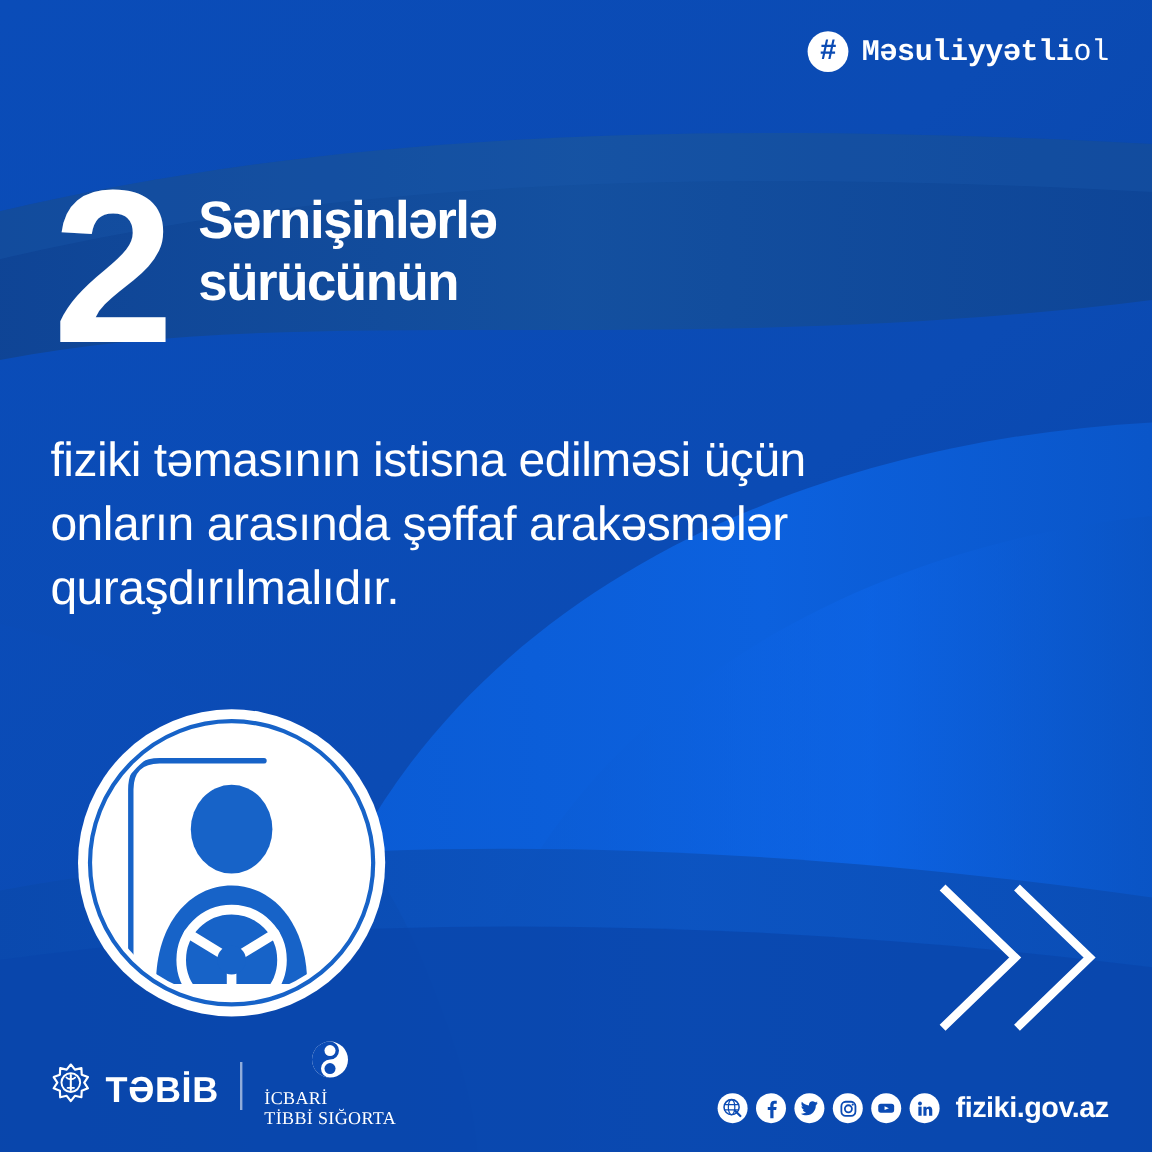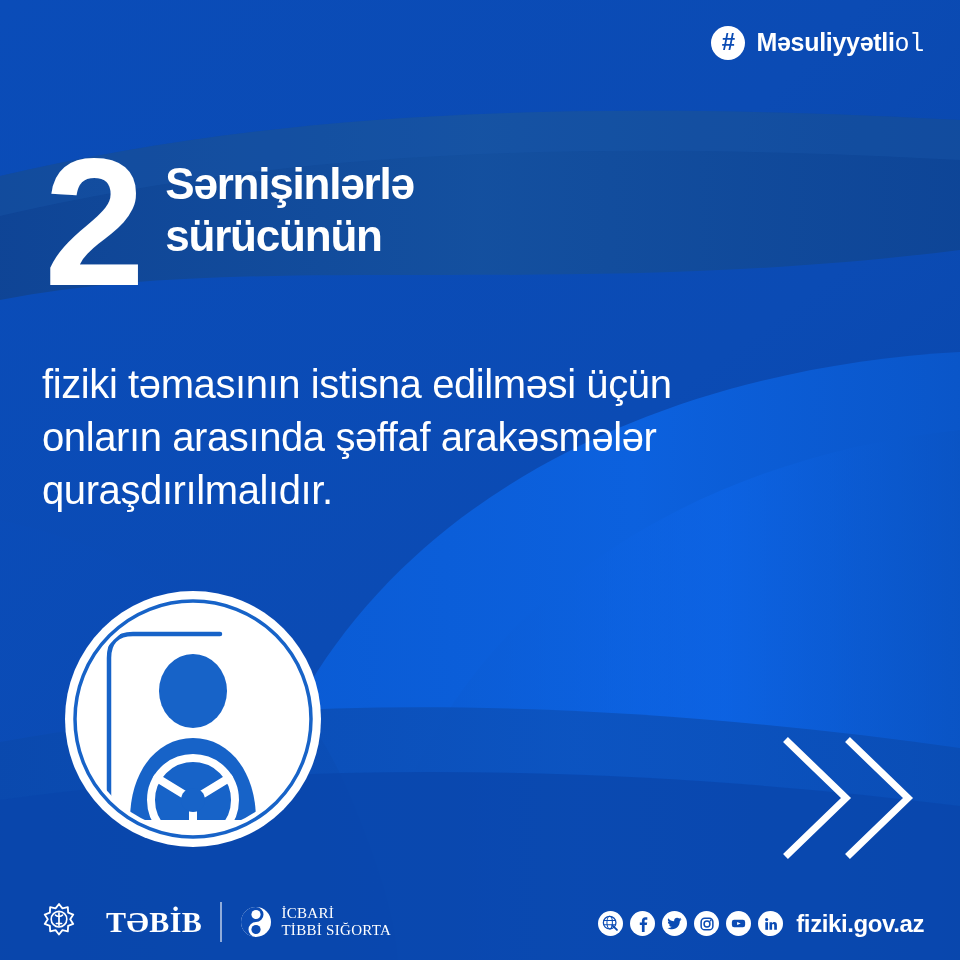--- a/index.html
+++ b/index.html
@@ -47,21 +47,21 @@
     line-height: 1;
     padding-bottom: 2px;
     box-sizing: border-box;
   }
   .hash-text {
     color: #ffffff;
     font-size: 25px;
     letter-spacing: -0.3px;
     white-space: nowrap;
   }
-  .hash-text .strong { font-weight: bold; }
+  .hash-text .strong { font-weight: bold; font-family: Liberation Mono, monospace; }
   .hash-text .light { font-weight: 300; font-family: Liberation Mono, monospace; }
 
   
   .headline {
     position: absolute;
     top: 150px;
     left: 44px;
     display: flex;
     align-items: flex-start;
     z-index: 6;
@@ -125,40 +125,40 @@
     position: absolute;
     left: 40px;
     bottom: 18px;
     display: flex;
     align-items: center;
     gap: 18px;
     z-index: 7;
   }
   .tebib-lockup {
     display: flex;
-    align-items: center;
-    gap: 28px;
-    font-family: Liberation Serif, serif;
+    align-items: flex-end;
+    gap: 10px;
   }
   .tebib-word {
     color: #ffffff;
     font-size: 30px;
     font-weight: bold;
     letter-spacing: 0.5px;
     line-height: 1;
   }
   .v-divider {
     width: 2px;
     height: 40px;
     background: rgba(255,255,255,0.55);
   }
   .insurance-lockup {
     display: flex;
     align-items: center;
     gap: 9px;
+    flex-direction: column;
   }
   .insurance-text {
     color: #ffffff;
     font-family: "Liberation Serif", serif;
     font-size: 15px;
     line-height: 1.12;
     letter-spacing: 0.3px;
   }
 
   .footer-right {

